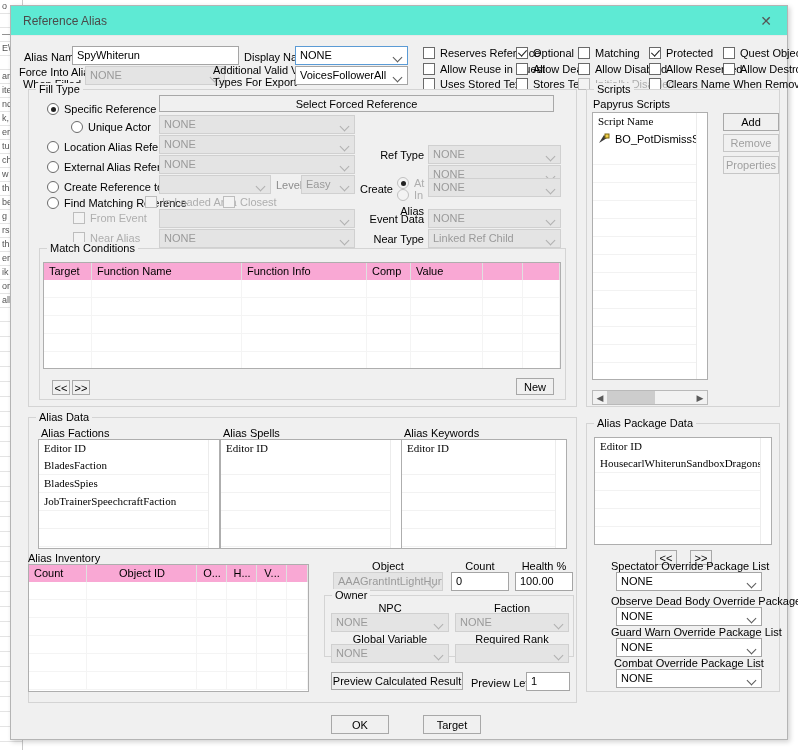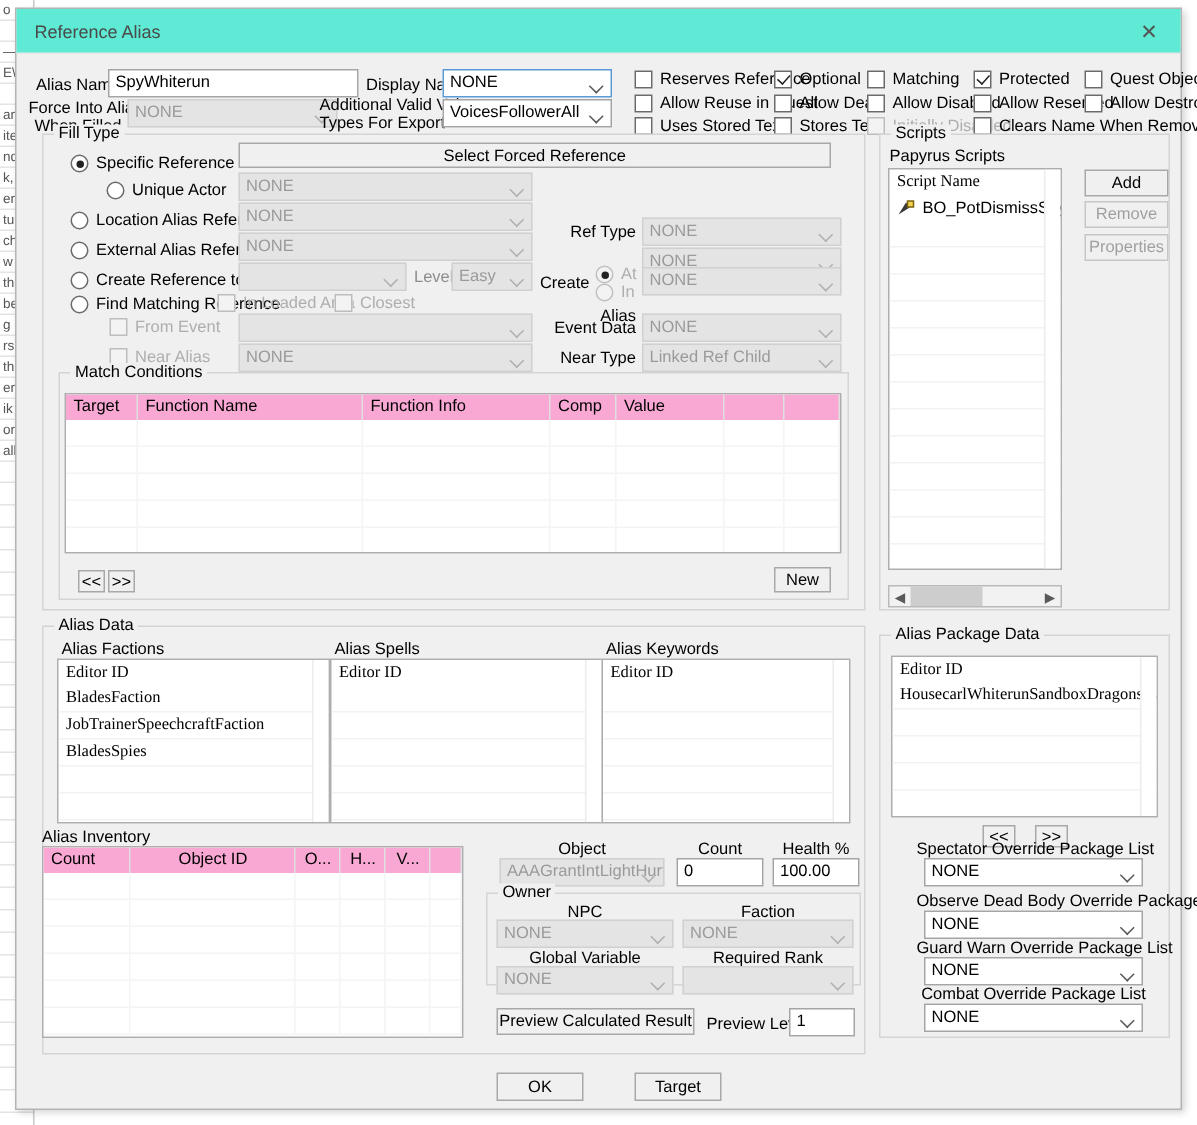--- a/index.html
+++ b/index.html
@@ -552,22 +552,22 @@
 
     <div class="grp" style="left:17px; top:411px; width:549px; height:286px;">
       <span class="grp-title">Alias Data</span>
     </div>
 
     <span class="lbl" style="left:30px; top:421px;">Alias Factions</span>
     <div class="lv" style="left:27px; top:433px; width:182px; height:110px;">
       <div class="lv-row" style="border-bottom:none;">Editor ID</div>
       <div id="fac-items">
           <div class="lv-row">BladesFaction</div>
+          <div class="lv-row">BladesSpies</div>
           <div class="lv-row">JobTrainerSpeechcraftFaction</div>
-          <div class="lv-row">BladesSpies</div>
           <div class="lv-row"></div>
           <div class="lv-row"></div>
         </div>
       <div class="vsb"></div>
     </div>
 
     <span class="lbl" style="left:212px; top:421px;">Alias Spells</span>
     <div class="lv" style="left:209px; top:433px; width:182px; height:110px;">
       <div class="lv-row" style="border-bottom:none;">Editor ID</div>
       <div id="spl-items">

